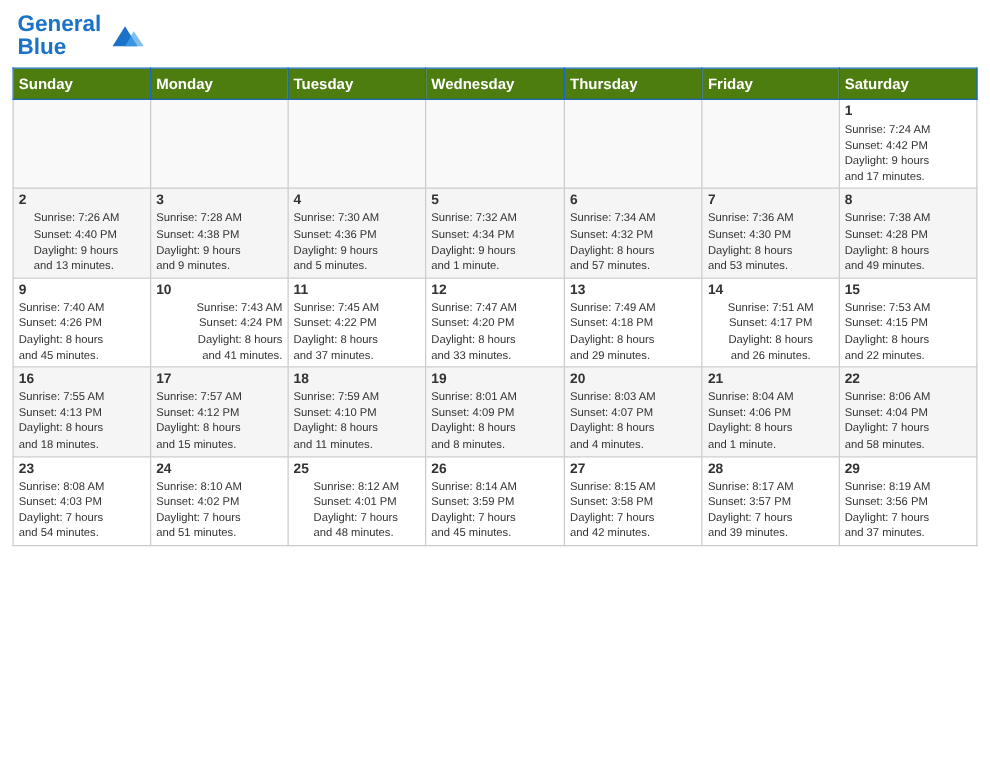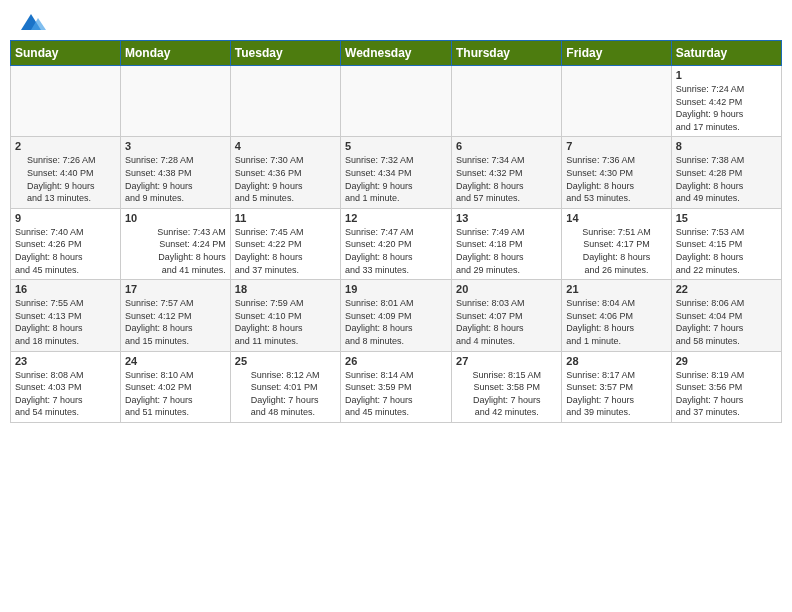--- a/index.html
+++ b/index.html
@@ -94,20 +94,24 @@
     }
     .empty {
       background: #f9f9f9 !important;
     }
   </style>
 </head>
 <body>
 
 <div class="header">
   <div class="logo">
+    <div class="logo-text">
+      <span>General</span><br>
+      <span style="color:#1a73c8;font-weight:bold;">Blue</span>
+    </div>
     <div class="logo-icon">
       <svg width="30" height="24" viewBox="0 0 30 24">
         <polygon points="5,20 15,4 25,20" fill="#1a73c8"></polygon>
         <polygon points="15,20 22,8 30,20" fill="#4aa3e8" opacity="0.7"></polygon>
       </svg>
     </div>
   </div>
   <div class="title-block">
     <h1></h1>
     <h2></h2>
@@ -319,21 +323,21 @@
         </td>
         <td>
           <span class="day-num">26</span>
           <div class="day-info" style="white-space: pre-line;">Sunrise: 8:14 AM
 Sunset: 3:59 PM
 Daylight: 7 hours
 and 45 minutes.</div>
         </td>
         <td>
           <span class="day-num">27</span>
-          <div class="day-info" style="white-space: pre-line; text-align: center;">Sunrise: 8:15 AM
+          <div class="day-info" style="white-space: pre-line;">Sunrise: 8:15 AM
 Sunset: 3:58 PM
 Daylight: 7 hours
 and 42 minutes.</div>
         </td>
         <td>
           <span class="day-num">28</span>
           <div class="day-info" style="white-space: pre-line;">Sunrise: 8:17 AM
 Sunset: 3:57 PM
 Daylight: 7 hours
 and 39 minutes.</div>

